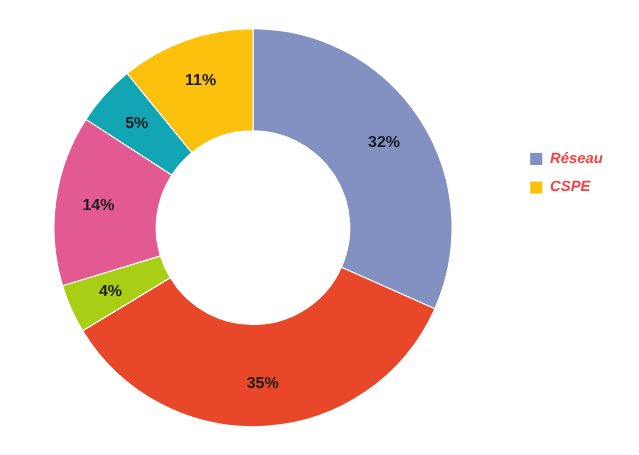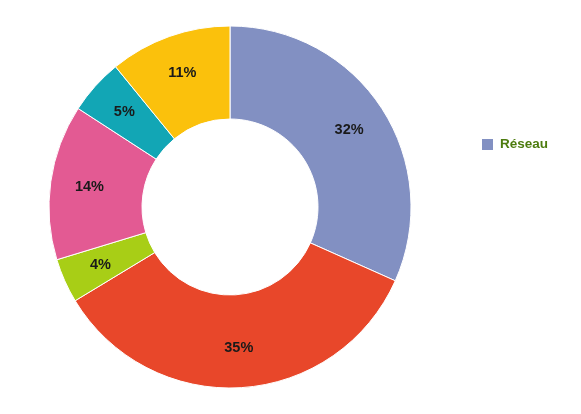--- a/index.html
+++ b/index.html
@@ -46,23 +46,24 @@
   .legend-swatch {
     width: 11px;
     height: 11px;
     flex: 0 0 11px;
     margin-right: 7px;
   }
   .legend-label {
     font-family: "Liberation Sans", sans-serif;
     font-size: 13.5px;
     font-weight: bold;
-    color: #4d7c0f;
+    color: #ef4444;
     white-space: nowrap;
     line-height: 1;
+    font-style: italic;
   }
 </style>
 </head>
 <body>
 
 <div id="chart-area">
   <svg id="donut-svg" width="460" height="414" viewBox="0 0 460 414">
     <g id="slices-group">
         <path d="M 230 26 A 181 181 0 0 1 395.27530829138 280.79073430444566 L 310.35484602011843 242.87615811486862 A 88 88 0 0 0 230 119 Z" fill="#8290c2" stroke="#ffffff" stroke-width="1"></path>
         <path d="M 395.27530829138 280.79073430444566 A 181 181 0 0 1 75.15962901850938 300.73078210659696 L 154.7184936664576 252.57076699105266 A 88 88 0 0 0 310.35484602011843 242.87615811486862 Z" fill="#e8472a" stroke="#ffffff" stroke-width="1"></path>
@@ -80,13 +81,17 @@
         <text x="182.3767616178993" y="73.28765664306974" class="slice-label">11%</text>
       </g>
   </svg>
 </div>
 
 <div id="legend">
     <div class="legend-item">
       <span class="legend-swatch" style="background: rgb(130, 144, 194);"></span>
       <span class="legend-label">Réseau</span>
     </div>
+    <div class="legend-item">
+      <span class="legend-swatch" style="background: rgb(251, 193, 12);"></span>
+      <span class="legend-label">CSPE</span>
+    </div>
   </div>
 
 </body></html>

